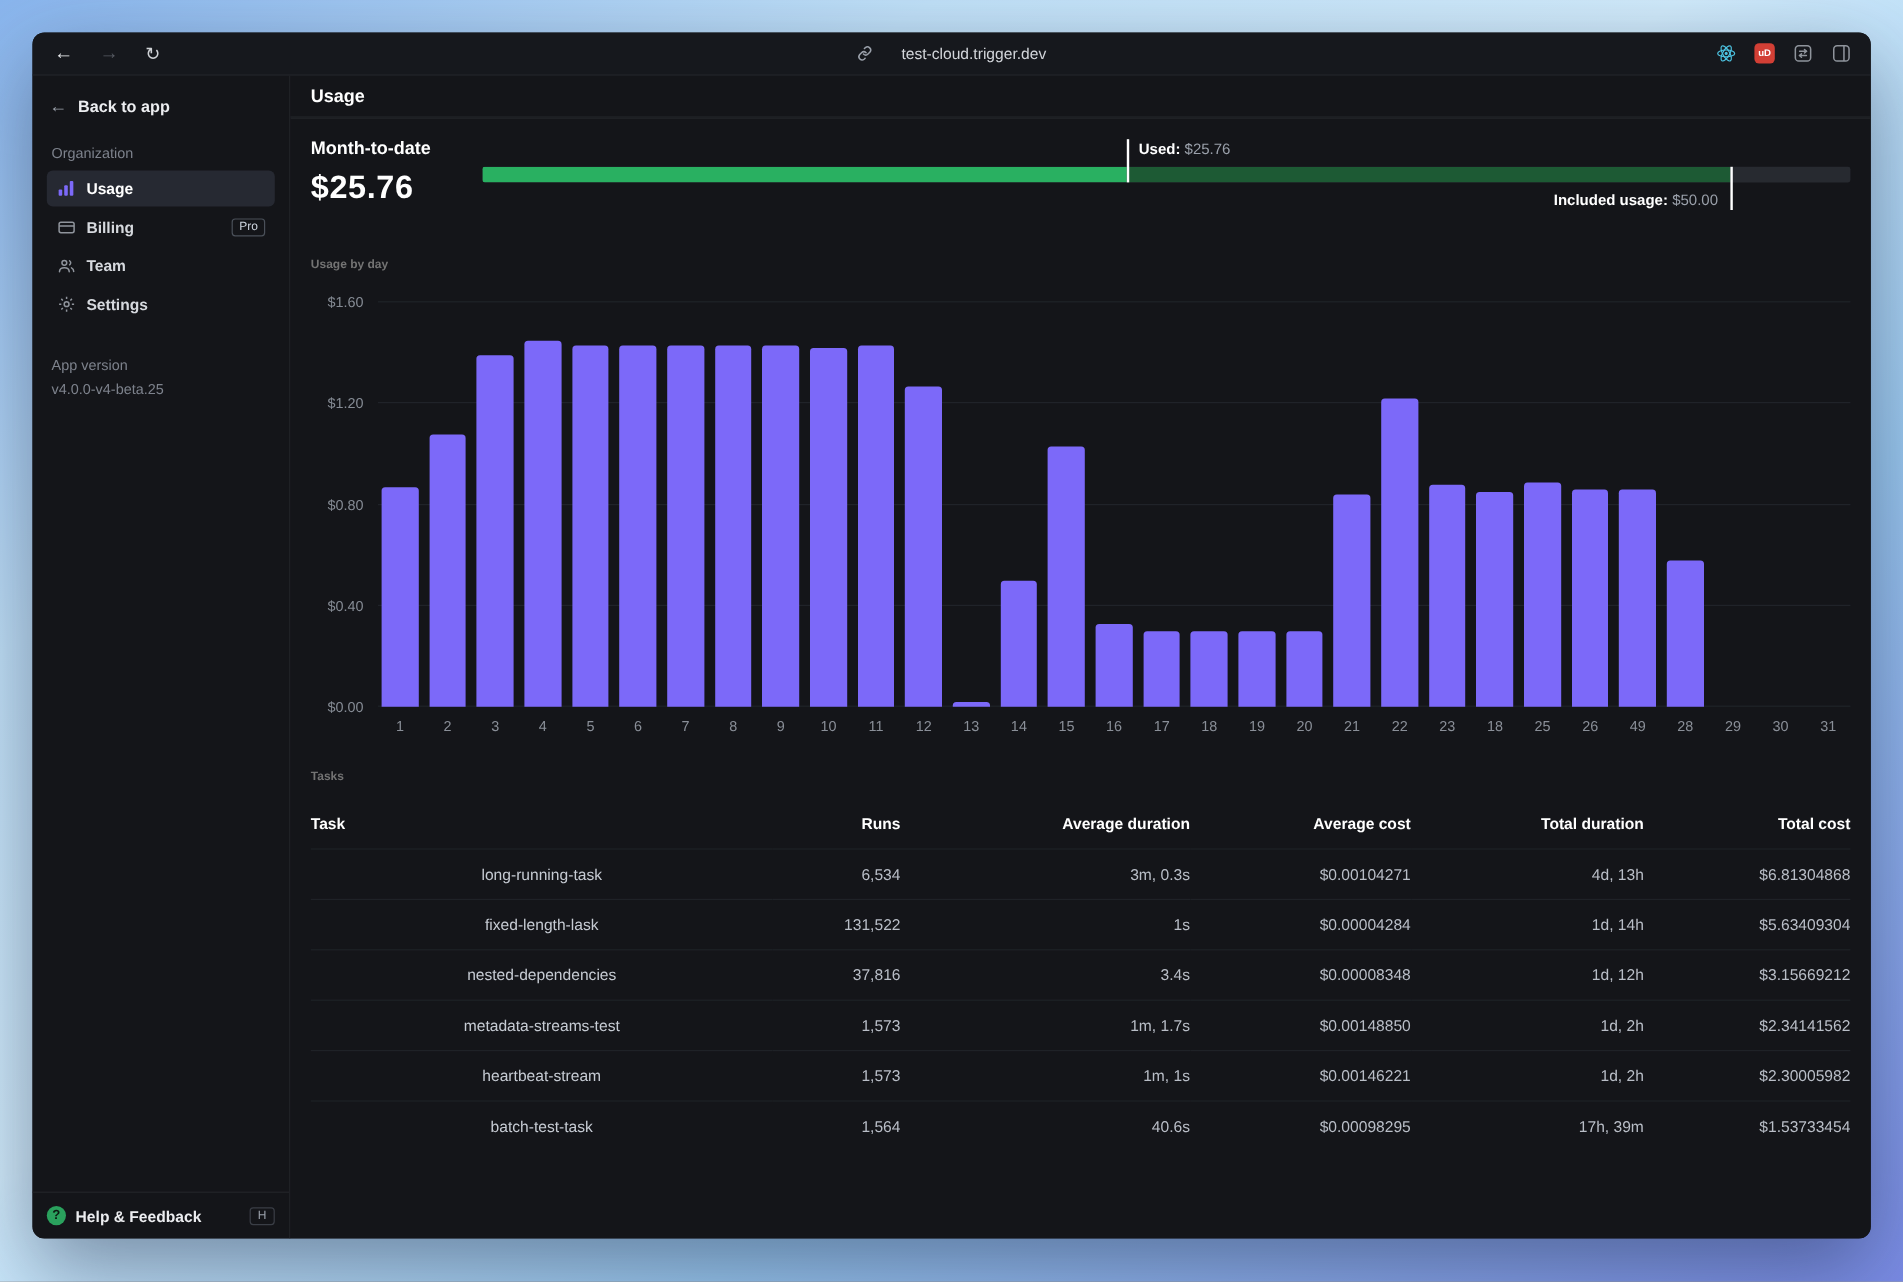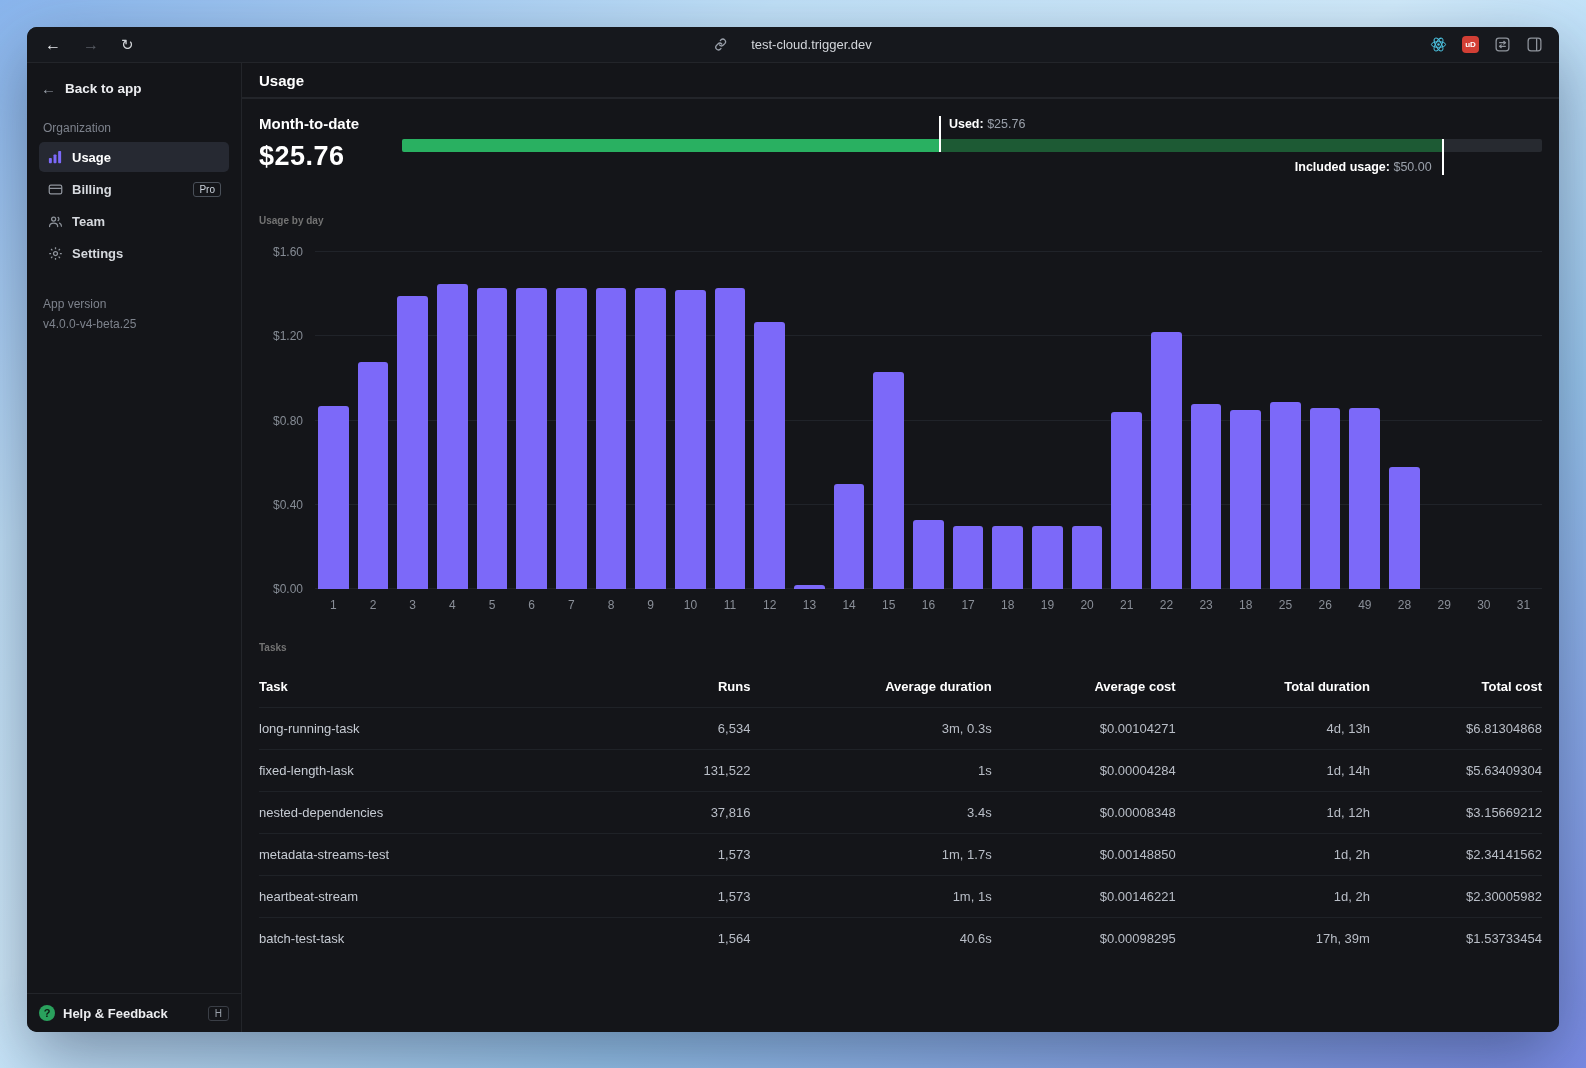--- a/index.html
+++ b/index.html
@@ -88,21 +88,21 @@
   .x-row { display:flex; }
   .x-spacer { width:56px; flex:0 0 56px; }
   .x-labels { flex:1; display:flex; gap:9px; padding:0 3px; }
   .x-label { flex:1; text-align:center; color:#8a8f98; font-size:12px; padding-top:9px; }
   
   .tasks-section { padding:18px 17px 0; }
   table { width:100%; border-collapse:collapse; font-size:13px; margin-top:16px; }
   th { color:#fff; font-weight:bold; text-align:right; padding:10px 0 13px; white-space:nowrap; }
   th.first { text-align:left; width:30%; }
   td { color:#b9bec7; text-align:right; padding:13px 0; border-top:1px solid #1f2227; white-space:nowrap; }
-  td.first { text-align:left; color:#c6cbd3; }
+  td.first { text-align:center; color:#c6cbd3; }
   svg { display:block; }
 </style>
 </head>
 <body>
 
 <div class="window">
 
   <div class="chrome">
     <div class="chrome-left">
       <span class="nav-glyph back-arrow">←</span>

